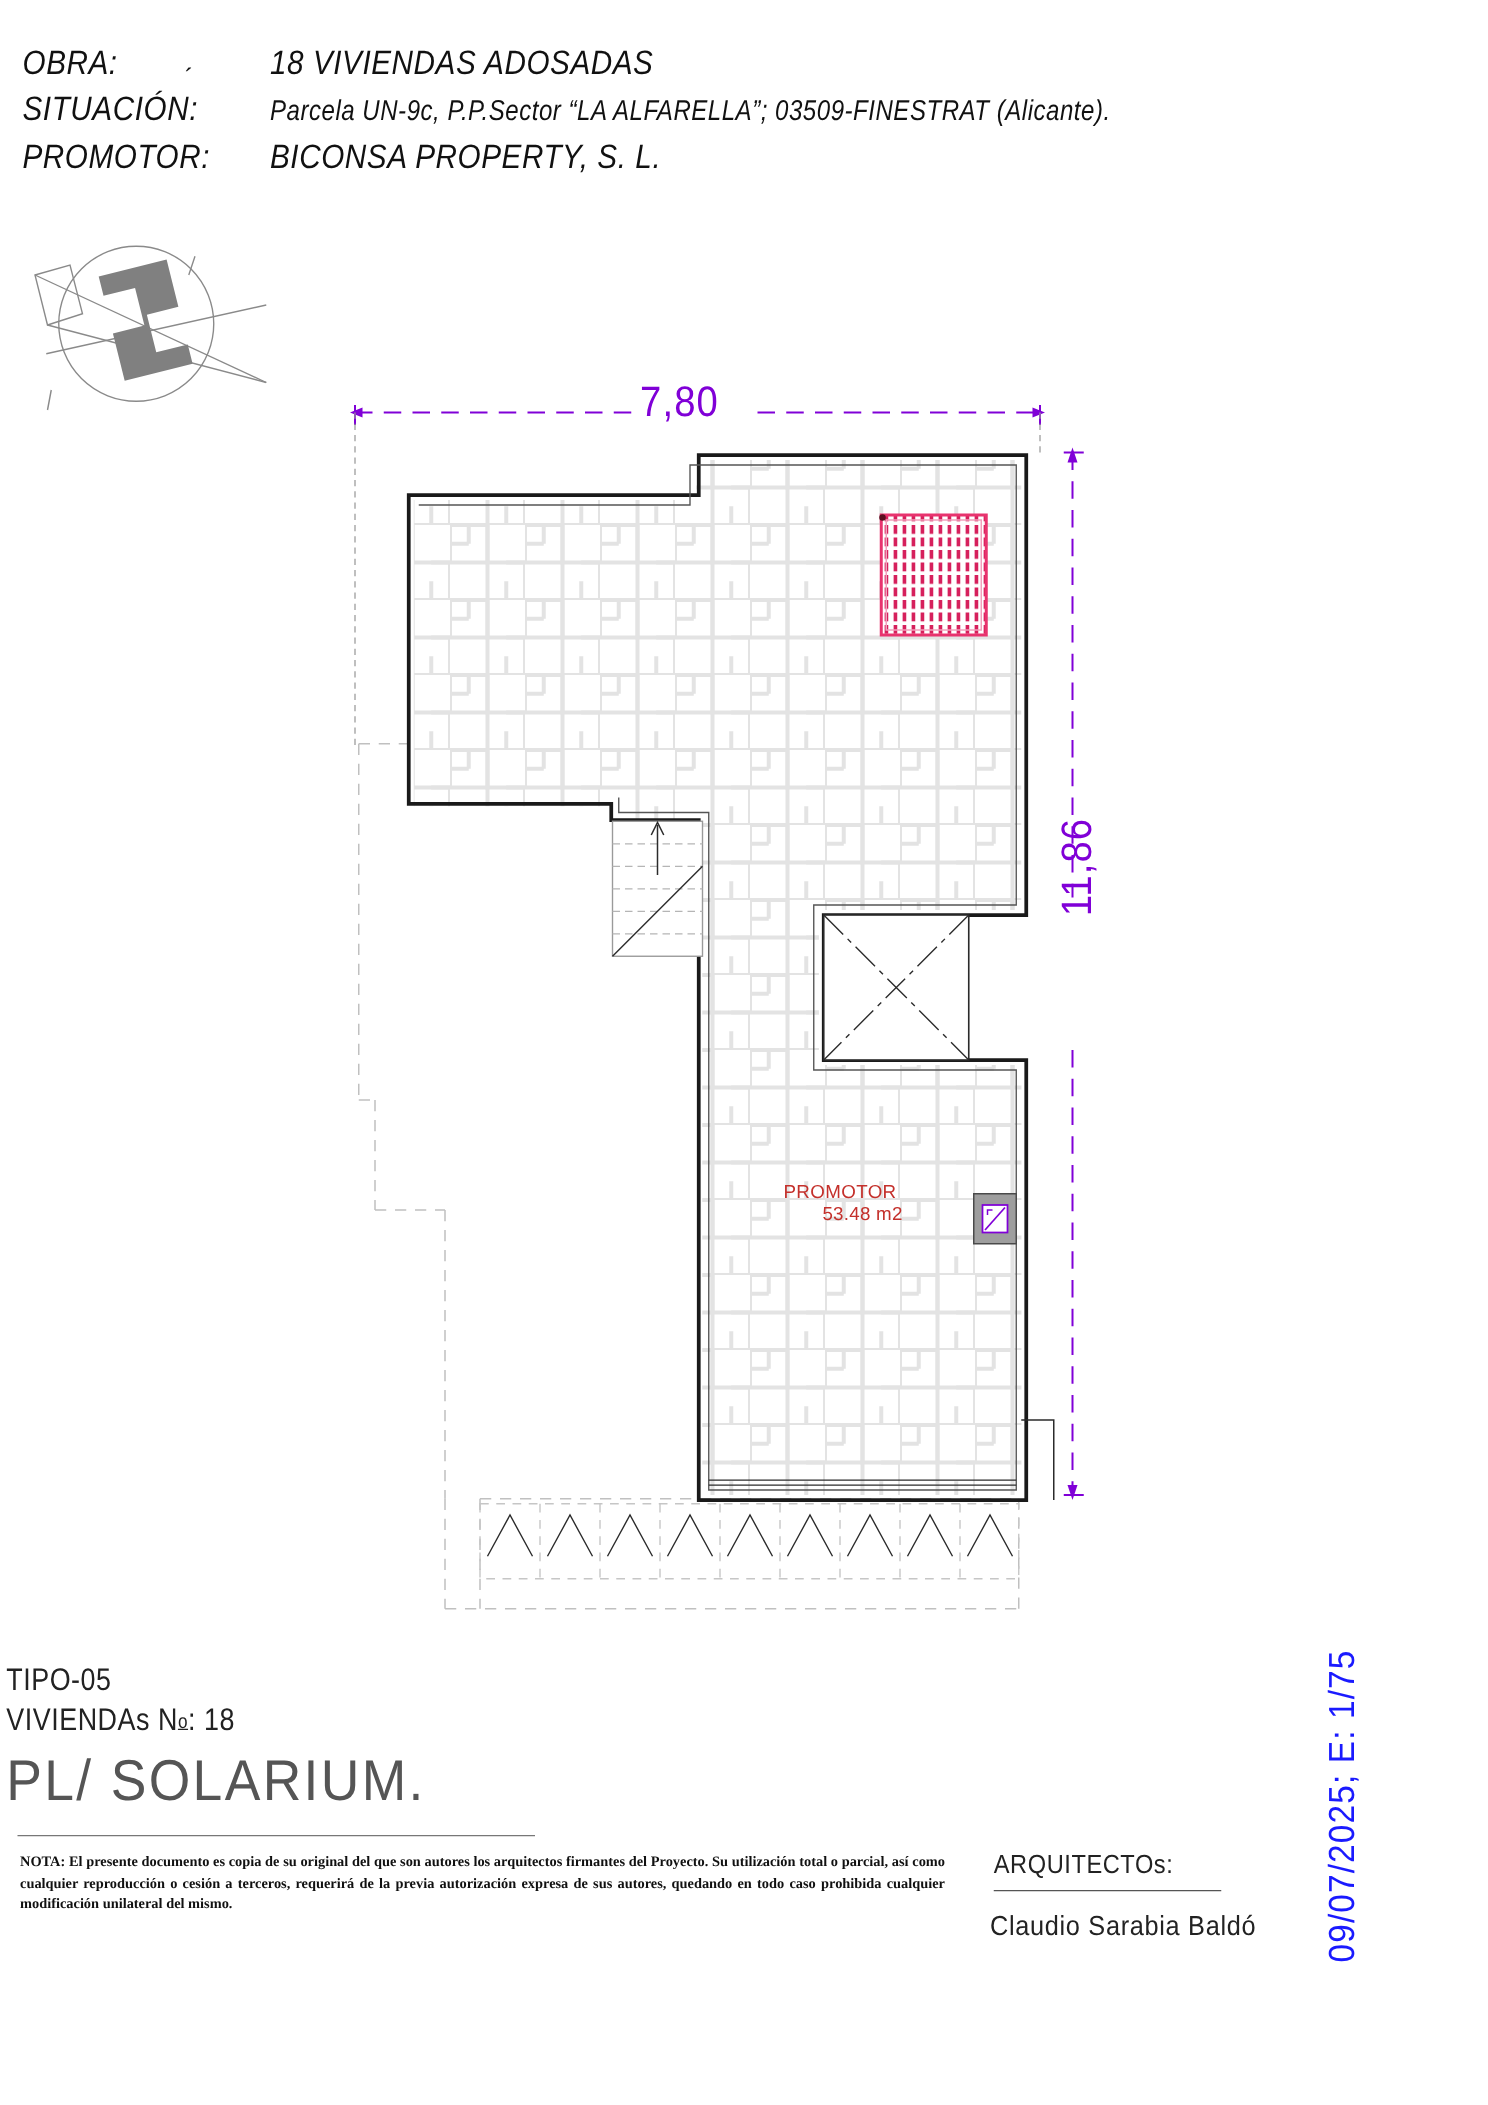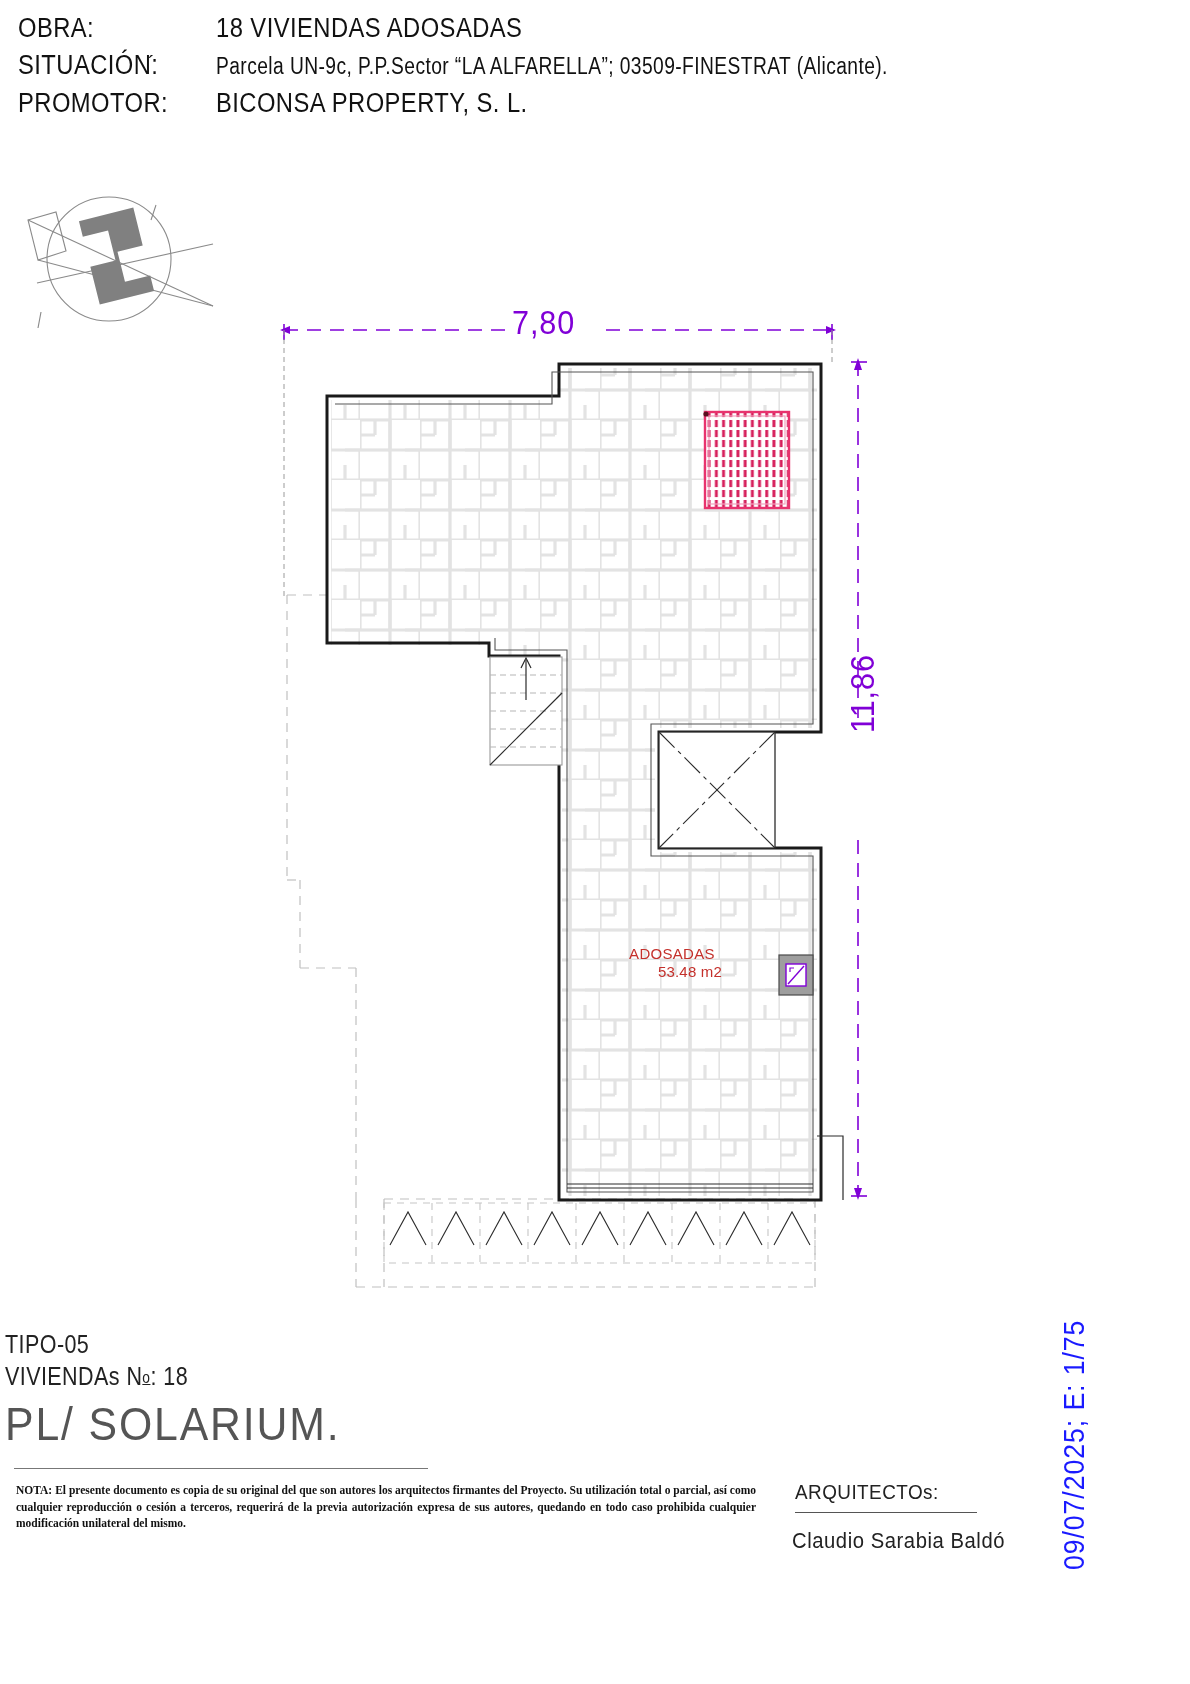--- a/index.html
+++ b/index.html
@@ -3,21 +3,21 @@
 <meta charset="utf-8">
 <style>
   html,body{margin:0;padding:0;background:#ffffff;}
   body{
     width:1190px;height:1684px;position:relative;overflow:hidden;
     font-family:"Liberation Sans", sans-serif;
     -webkit-font-smoothing:antialiased;
   }
 
   
-  #header{position:absolute;left:18px;top:10px;width:1090px;}
+  #header{position:absolute;left:18px;top:32px;width:1090px;font-style:italic;}
   .hdr-row{
     display:flex;align-items:baseline;
     font-family:"Liberation Sans", sans-serif;
     font-size:27px;letter-spacing:0.5px;color:#111;
     line-height:1.38;white-space:nowrap;
     transform:scaleX(0.88);transform-origin:left center;
   }
   .hdr-key{display:inline-block;font-weight:400;}
   .hdr-val{display:inline-block;font-weight:400;}
   .hdr-row.r1 .hdr-key{width:225px;}
@@ -289,21 +289,21 @@
     <path d="M851 1196 L867 1196"></path>
     <path d="M854 370 L858 358 L862 370" fill="#8000d7" stroke="none"></path>
     <path d="M854 1188 L858 1200 L862 1188" fill="#8000d7" stroke="none"></path>
   </g>
 </svg>
 
 <div class="dim-text" id="dim-h">7,80</div>
 <div class="dim-text" id="dim-v">11,86</div>
 
 <div id="room-label">
-  <div class="rname">ADOSADAS</div>
+  <div class="rname">PROMOTOR</div>
   <div class="rarea">53.48 m2</div>
 </div>
 
 <div id="footer">
   <div class="f-tipo">TIPO-05</div>
   <div class="f-viv"><span>VIVIENDAs N</span><sup>o</sup><span>: 18</span></div>
   <div class="f-title">PL/ SOLARIUM.</div>
 </div>
 <div id="footer-rule"></div>
 

